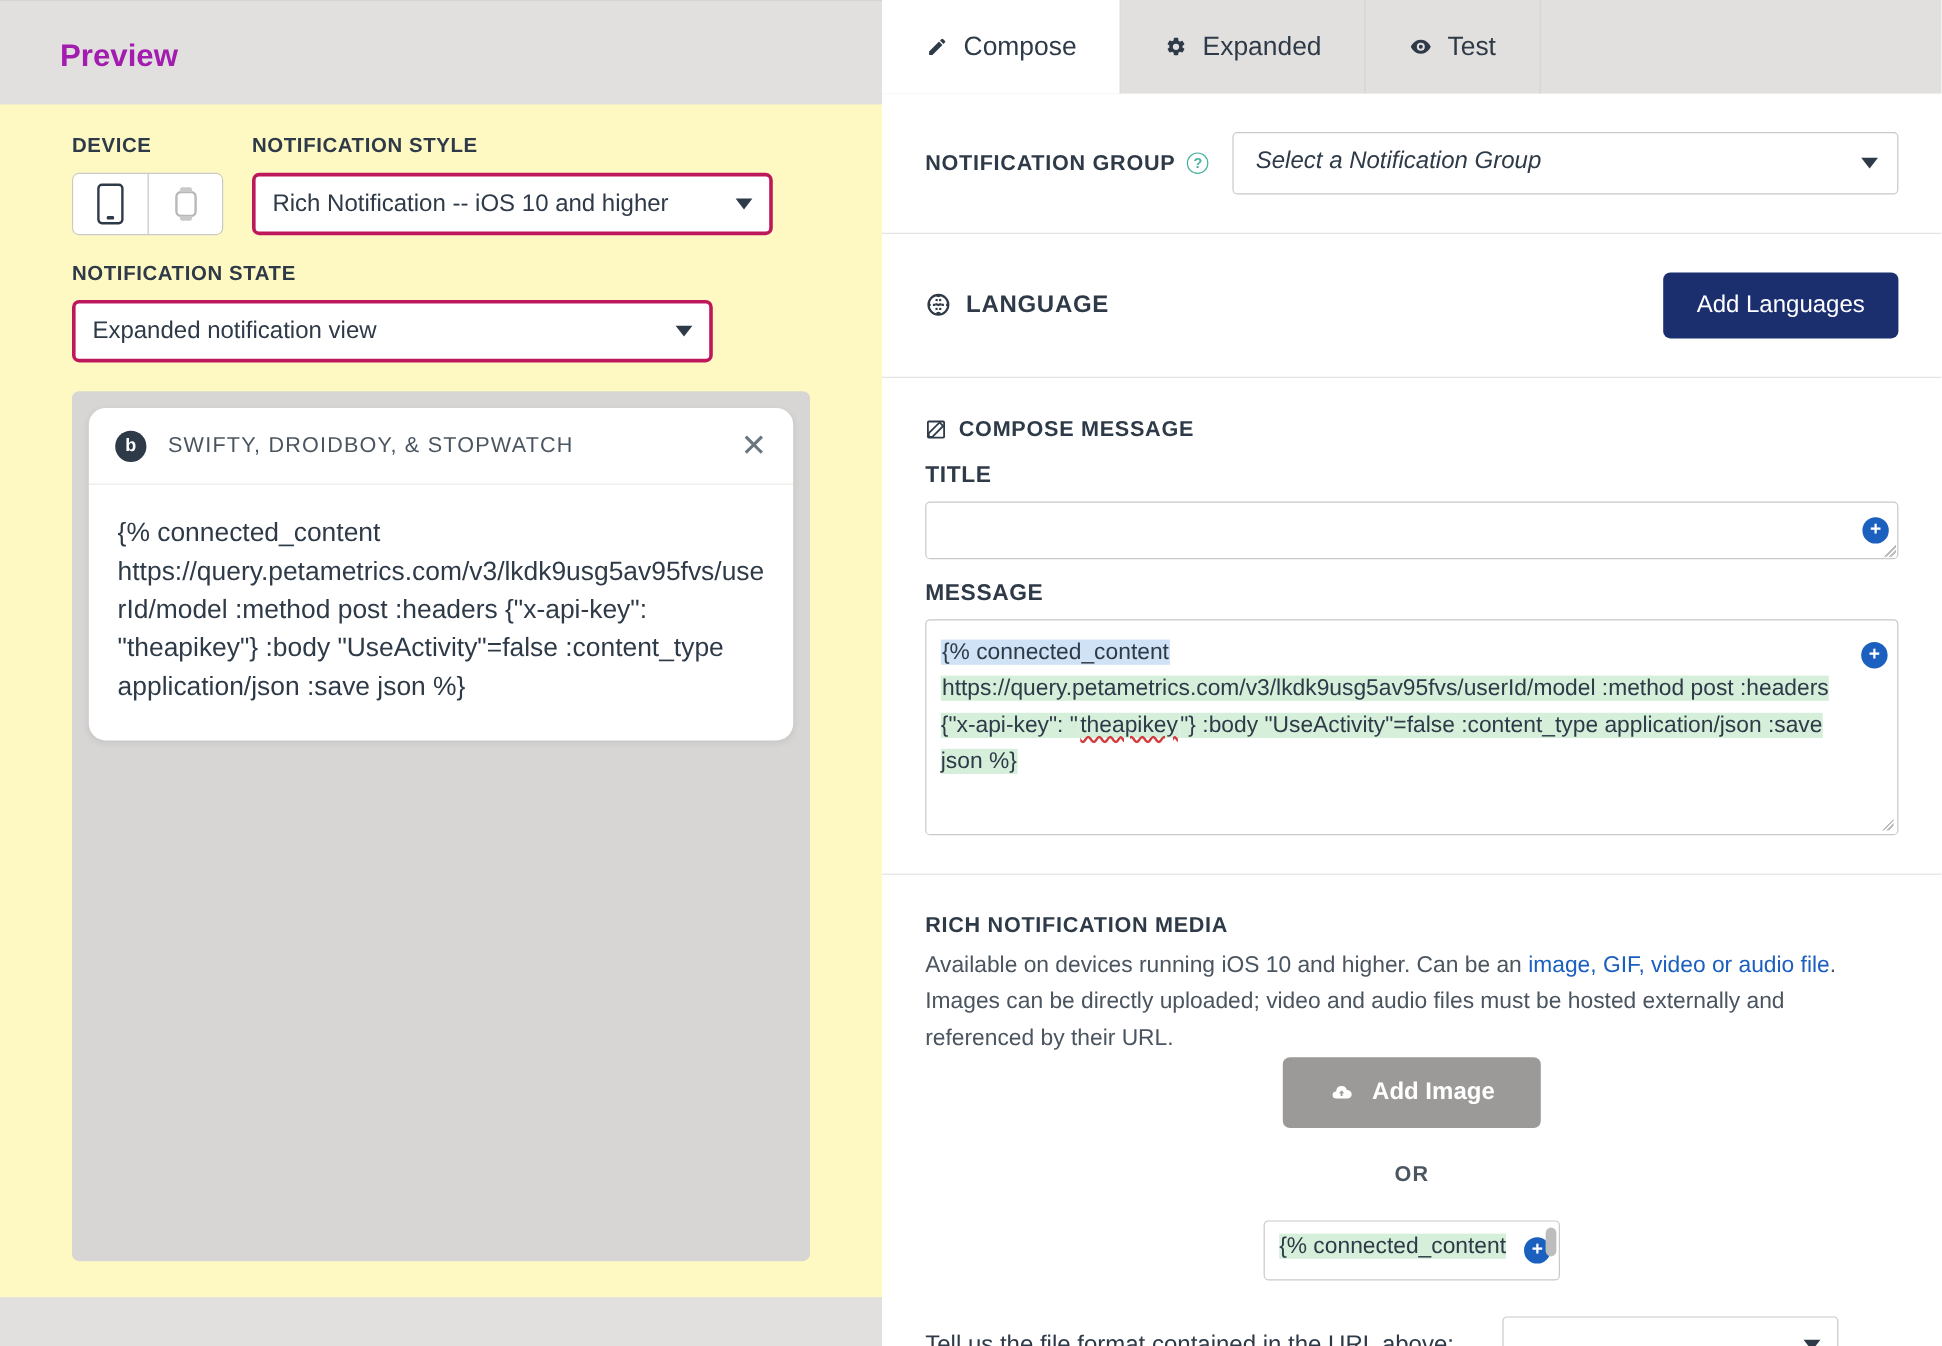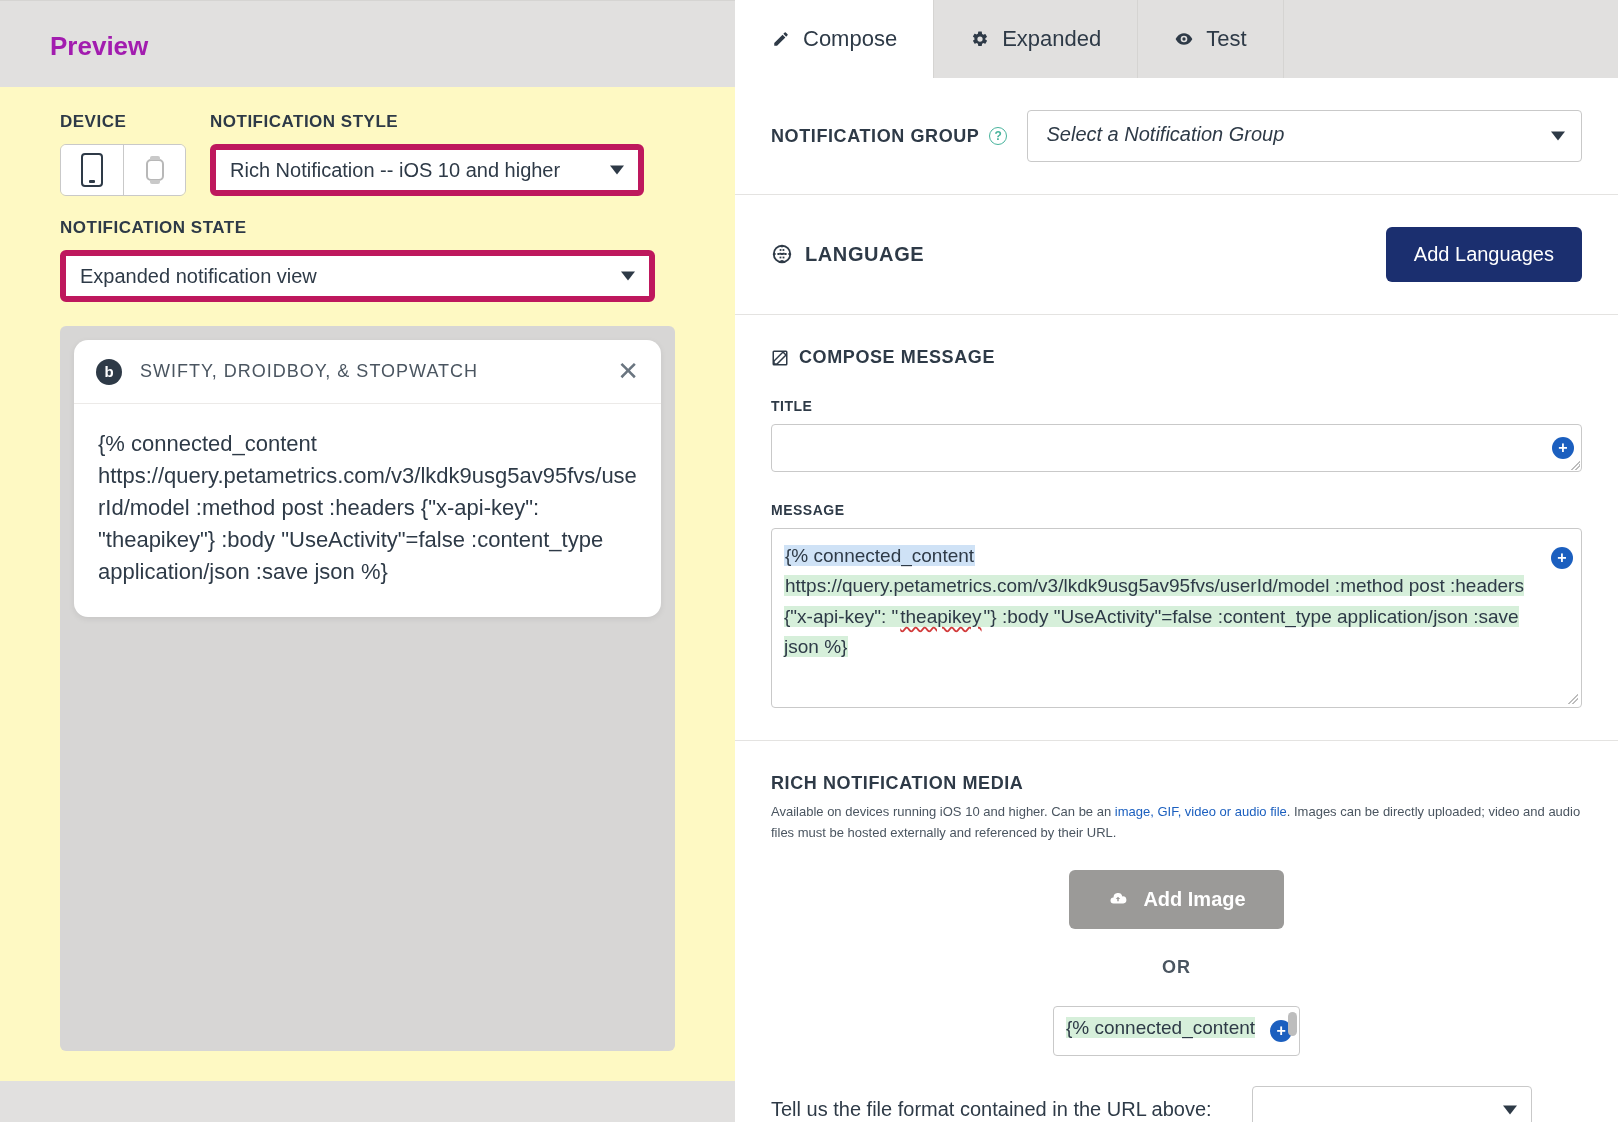--- a/index.html
+++ b/index.html
@@ -68,33 +68,33 @@
   width: 18px; height: 22px; border: 2px solid #b8b8b8; border-radius: 5px; position: relative;
 }
 .device-watch-icon::before, .device-watch-icon::after {
   content:""; position:absolute; left:50%; transform:translateX(-50%); width:10px; height:4px; background:#c9c9c9;
 }
 .device-watch-icon::before { top:-5px; border-radius:2px 2px 0 0; }
 .device-watch-icon::after { bottom:-5px; border-radius:0 0 2px 2px; }
 
 .select-box {
   position: relative;
-  border: 6px solid #be185d;
+  border: 3px solid #be185d;
   border-radius: 6px;
   background: #fff;
   height: 52px;
   display: flex;
   align-items: center;
   padding: 0 40px 0 14px;
   font-size: 20px;
   color: #2e3a47;
   cursor: pointer;
 }
 .ns-select { width: 434px; }
-.state-select { width: 595px; }
+.state-select { width: 534px; }
 .caret {
   position: absolute; right: 14px; top: 50%; transform: translateY(-50%);
   width: 0; height: 0; border-left: 7px solid transparent; border-right: 7px solid transparent; border-top: 9px solid #2e3a47;
 }
 
 .preview-card-wrap {
   background: #d7d6d5;
   border-radius: 6px;
   padding: 14px;
 }
@@ -168,21 +168,21 @@
 .lang-label { display:flex; align-items:flex-start; gap:12px; font-size:20px; font-weight:700; letter-spacing:0.6px; }
 .globe-icon { width:22px; height:22px; }
 .add-lang-btn {
   background:#1b2f6f; color:#fff; border:none; border-radius:6px;
   padding: 16px 28px; font-size:20px; font-weight:500; cursor:pointer;
 }
 
 .compose-label { display:flex; align-items:center; gap:10px; }
 .edit-icon { width:18px; height:18px; }
 .field-label {
-  font-size:14px; font-weight:700; letter-spacing:0.5px; margin-top:30px; margin-bottom:10px; color:#2e3a47;
+  font-size:19px; font-weight:700; letter-spacing:0.5px; margin-top:18px; margin-bottom:10px; color:#2e3a47;
 }
 .input-wrap { position:relative; }
 .text-input {
   width:100%; height:48px; border:1px solid #c9c9c9; border-radius:4px; padding:0 42px 0 12px;
   font-size:18px; color:#2e3a47; background:#fff;
 }
 .plus-btn {
   position:absolute; right:8px; top:50%; transform:translateY(-50%);
   width:22px; height:22px; border-radius:50%; background:#1b5fbf; color:#fff;
   display:flex; align-items:center; justify-content:center; font-size:16px; font-weight:700; cursor:pointer;
@@ -196,21 +196,21 @@
   padding:12px 40px 12px 12px; font-size:19px; line-height:1.6; color:#2e3a47;
   min-height:180px; position:relative;
 }
 .textarea-box .highlight {
   background:#d6efda; padding:0 1px;
 }
 .textarea-box .plus-btn { top:18px; transform:none; }
 .textarea-box .resize-handle { bottom:3px; right:3px; }
 .red-under { text-decoration: underline wavy #d23b3b; text-underline-offset:3px; }
 
-.rich-desc { font-size:13px; color:#4a5560; line-height:1.6; margin-bottom:26px; }
+.rich-desc { font-size:19px; color:#4a5560; line-height:1.6; }
 .rich-link { color:#1b5fbf; }
 .media-row { display:flex; align-items:center; gap:28px;flex-direction:column; }
 .add-image-btn {
   background:#9b9a98; color:#fff; border:none; border-radius:6px;
   padding:18px 38px; font-size:20px; font-weight:600; display:flex; align-items:center; gap:14px; cursor:pointer;
 }
 .cloud-icon { width:22px; height:18px; }
 .or-text { font-size:18px; font-weight:700; color:#4a5560; letter-spacing:1px; }
 .url-input-wrap { flex:1; position:relative; }
 .url-input {

